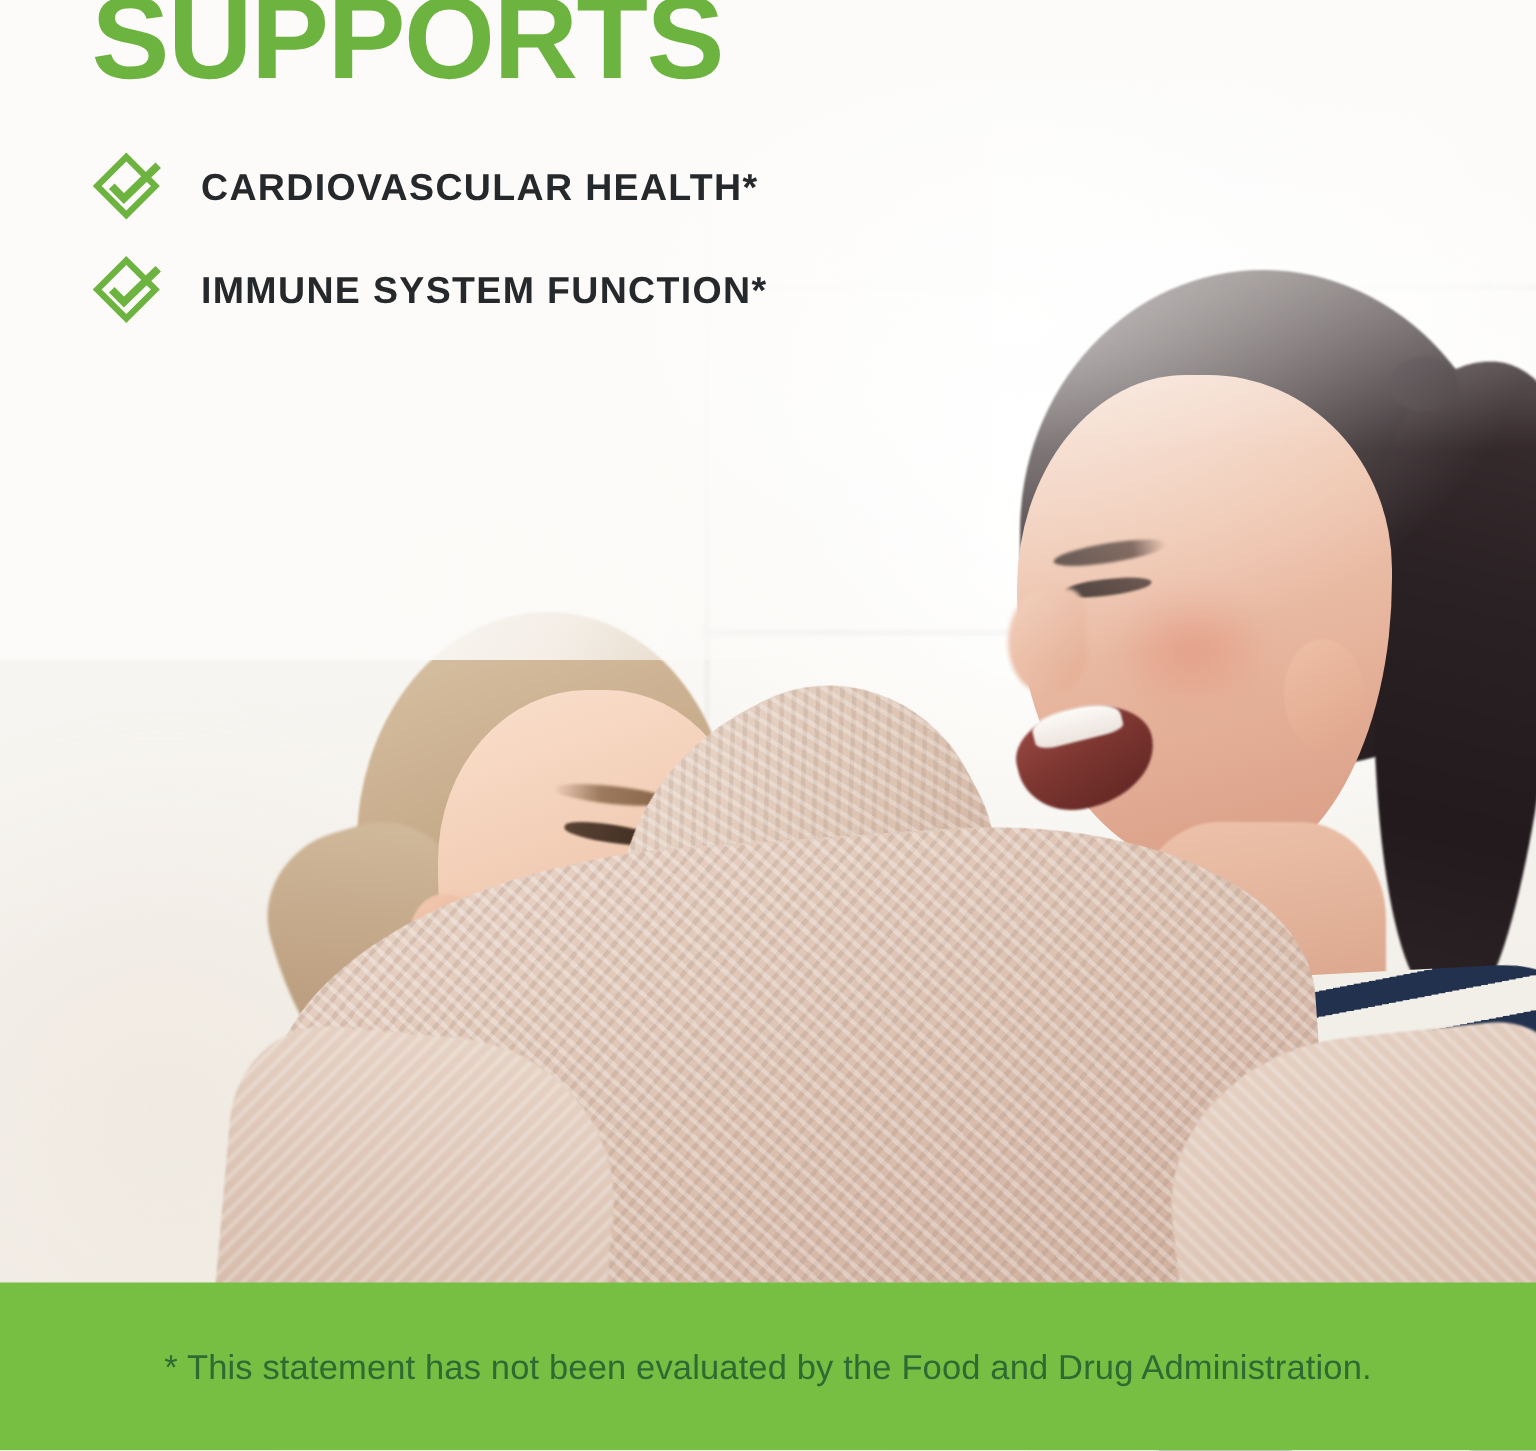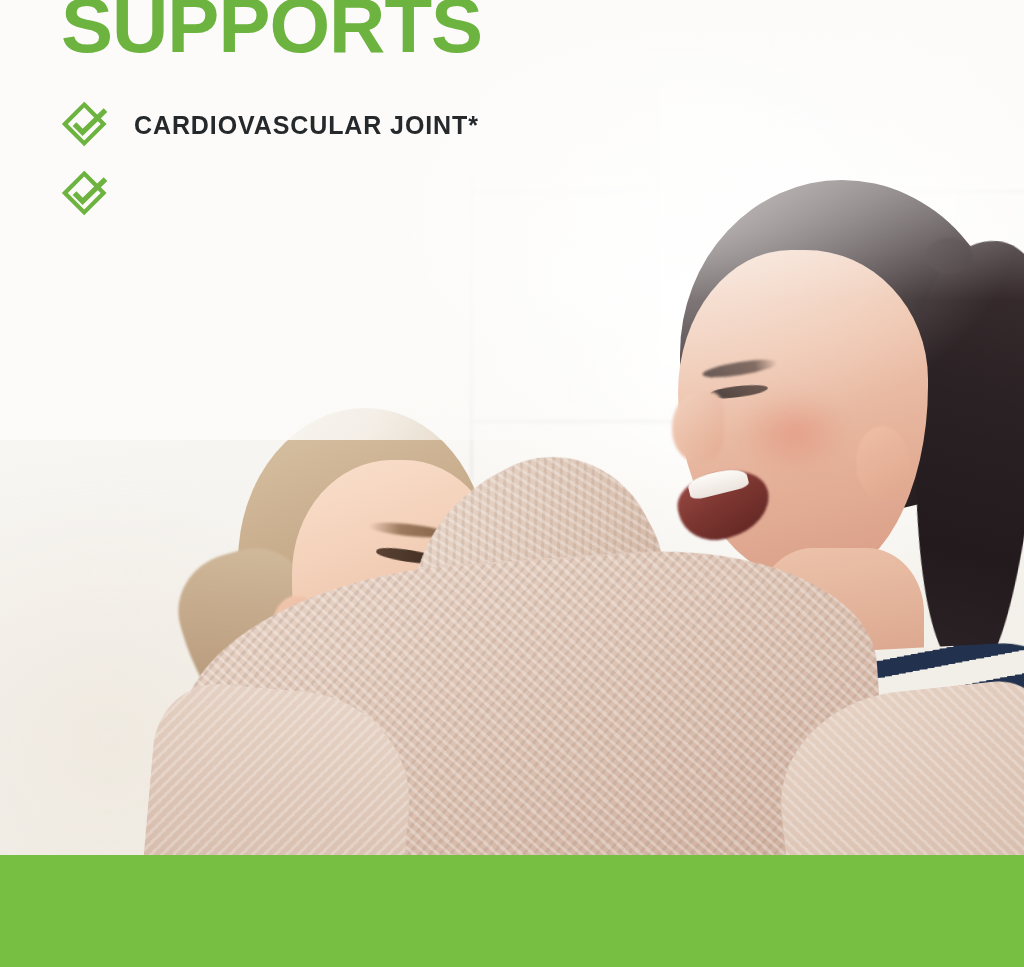--- a/index.html
+++ b/index.html
@@ -520,30 +520,32 @@
 
     <h1 class="headline">SUPPORTS</h1>
 
     <ul class="benefits">
 
       <li class="benefit-item">
         <svg class="check-icon" viewBox="0 0 50 50" aria-hidden="true">
           <path d="M24.2 4.6 L43.6 24 L24.2 43.4 L4.8 24 Z" fill="none" stroke="#6cb33f" stroke-width="4.2" stroke-linejoin="miter"></path>
           <path d="M14.5 24.2 L22.6 32.4 L45.5 10.2" fill="none" stroke="#6cb33f" stroke-width="5.2" stroke-linecap="butt" stroke-linejoin="miter"></path>
         </svg>
-        <span class="benefit-label">CARDIOVASCULAR JOINT*</span>
+        <span class="benefit-label">CARDIOVASCULAR HEALTH*</span>
       </li>
 
       <li class="benefit-item">
         <svg class="check-icon" viewBox="0 0 50 50" aria-hidden="true">
           <path d="M24.2 4.6 L43.6 24 L24.2 43.4 L4.8 24 Z" fill="none" stroke="#6cb33f" stroke-width="4.2" stroke-linejoin="miter"></path>
           <path d="M14.5 24.2 L22.6 32.4 L45.5 10.2" fill="none" stroke="#6cb33f" stroke-width="5.2" stroke-linecap="butt" stroke-linejoin="miter"></path>
         </svg>
+        <span class="benefit-label">IMMUNE SYSTEM FUNCTION*</span>
       </li>
 
 
     </ul>
 
     <div class="disclaimer">
+      <div class="disclaimer-line">* This statement has not been evaluated by the Food and Drug Administration.</div>
     </div>
 
   </div>
 </div>
 
 </body></html>

